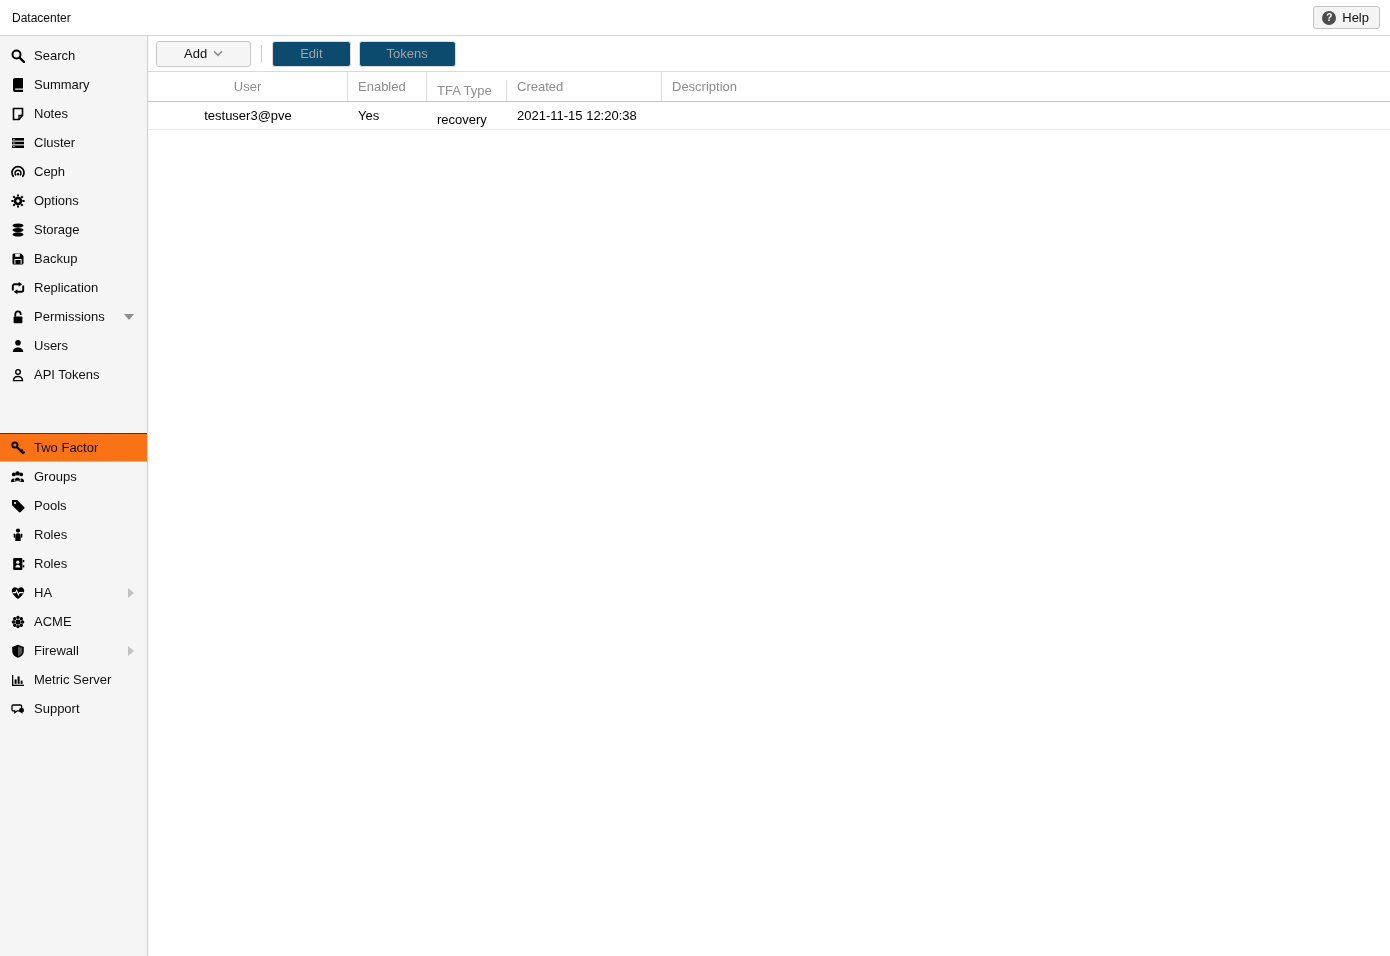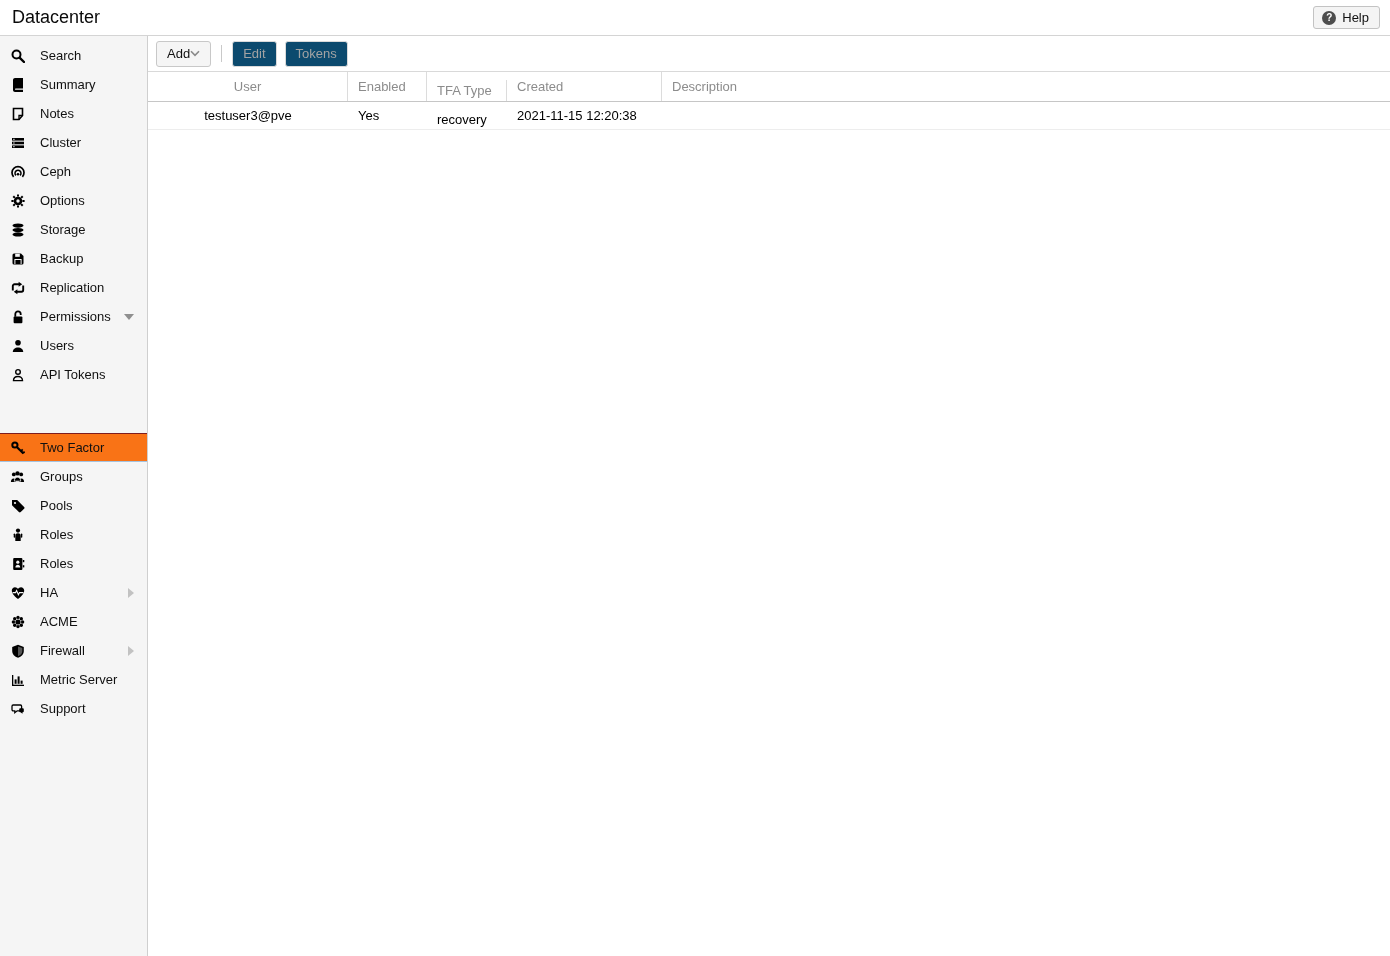--- a/index.html
+++ b/index.html
@@ -13,21 +13,21 @@
   }
   
   .topbar {
     height:36px;
     display:flex;
     align-items:center;
     padding:0 10px 0 12px;
     border-bottom:1px solid #d4d4d4;
     background:#ffffff;
   }
-  .topbar-title { font-size:18px; color:#0a0a0a; }
+  .topbar-title { font-size:12px; color:#0a0a0a; }
   .help-btn {
     margin-left:auto;
     display:flex; align-items:center; gap:6px;
     border:1px solid #c3c3c3; border-radius:3px;
     background:#f4f4f4;
     padding:3px 10px 3px 8px;
     cursor:pointer;
     font-size:13px; color:#111;
   }
   .help-icon {
@@ -41,21 +41,21 @@
   .layout { display:flex; height:920px; }
   .sidebar {
     width:148px; min-width:148px;
     background:#f5f5f5;
     border-right:1px solid #cfcfcf;
     padding-top:5px;
   }
   .nav-item {
     height:29px;
     display:flex; align-items:center;
-    padding-left:9px; gap:14px;
+    padding-left:9px; gap:8px;
     cursor:pointer;
     position:relative;
     color:#111;
     white-space:nowrap;
   }
   .nav-item .icon {
     width:17px; min-width:17px;
     display:flex; align-items:center; justify-content:center;
     color:#000;
   }
@@ -80,24 +80,24 @@
   
   .main { flex:1; display:flex; flex-direction:column; background:#fff; }
   .toolbar {
     height:36px;
     display:flex; align-items:center; gap:8px;
     padding:0 8px;
     border-bottom:1px solid #d9d9d9;
   }
   .btn {
     height:26px;
-    display:flex; align-items:center; gap:0;
+    display:flex; align-items:center; gap:6px;
     border:1px solid #c8c8c8; border-radius:3px;
     background:#f5f5f5;
-    padding:0 10px;
+    padding:0 27px;
     font-size:13px; color:#111;
     cursor:pointer;
   }
   .btn.disabled {
     color:#a3a3a3;
     border-color:#dadada;
     background:#0c4a6e;
     cursor:default;
   }
   .vsep { width:1px; height:17px; background:#c9c9c9; margin:0 2px; }

